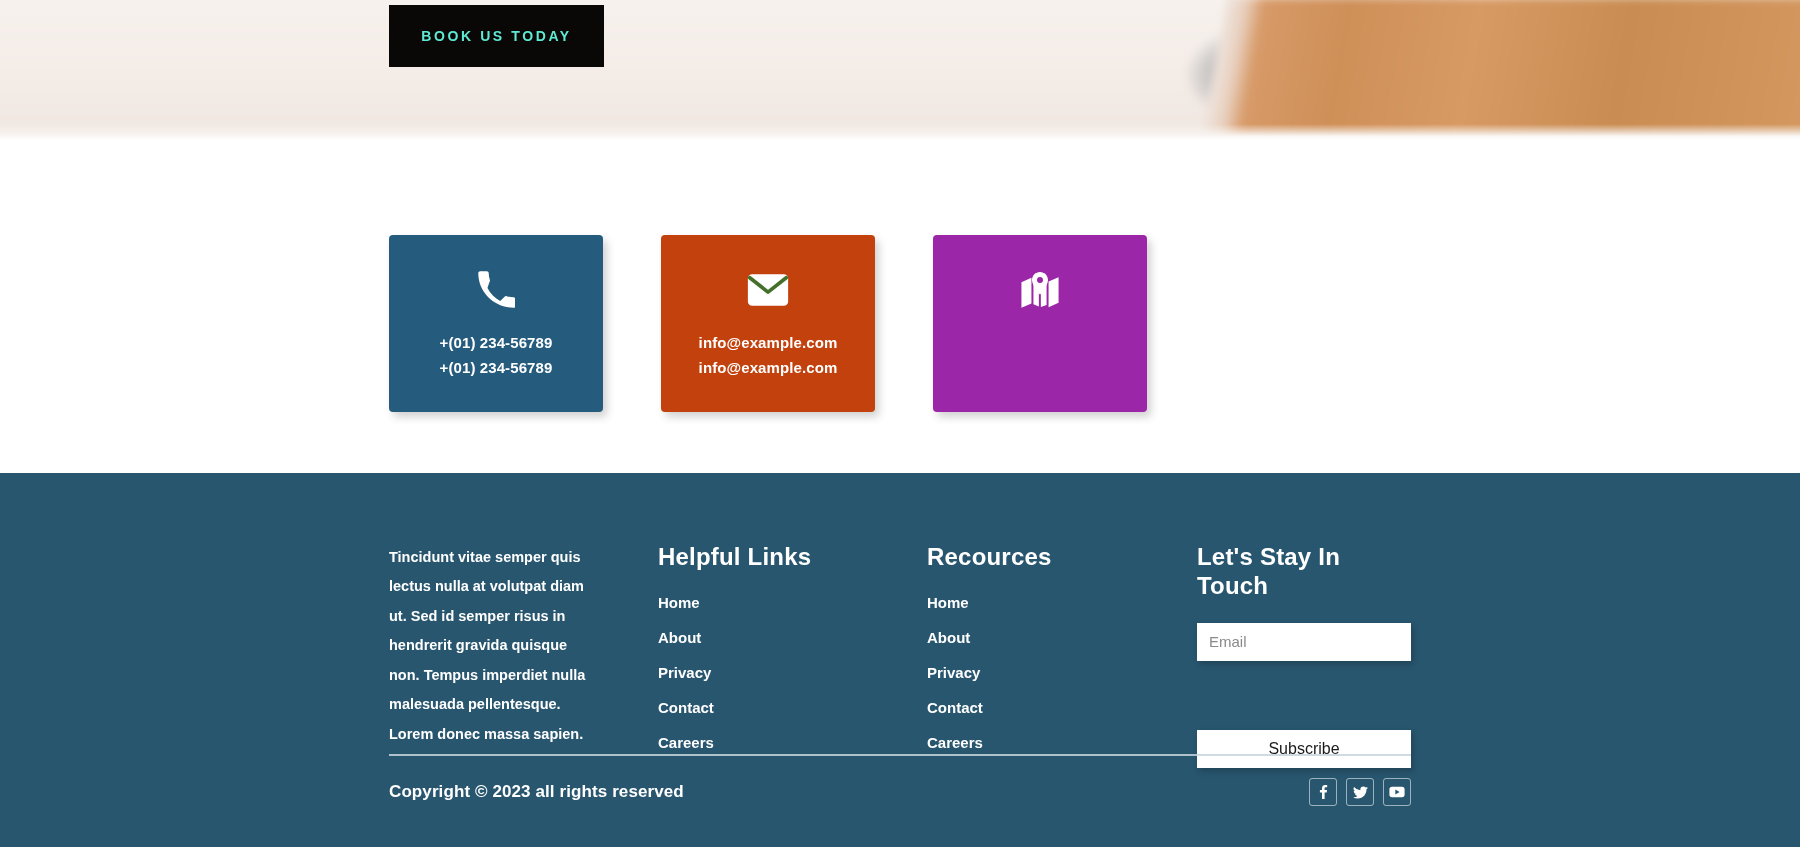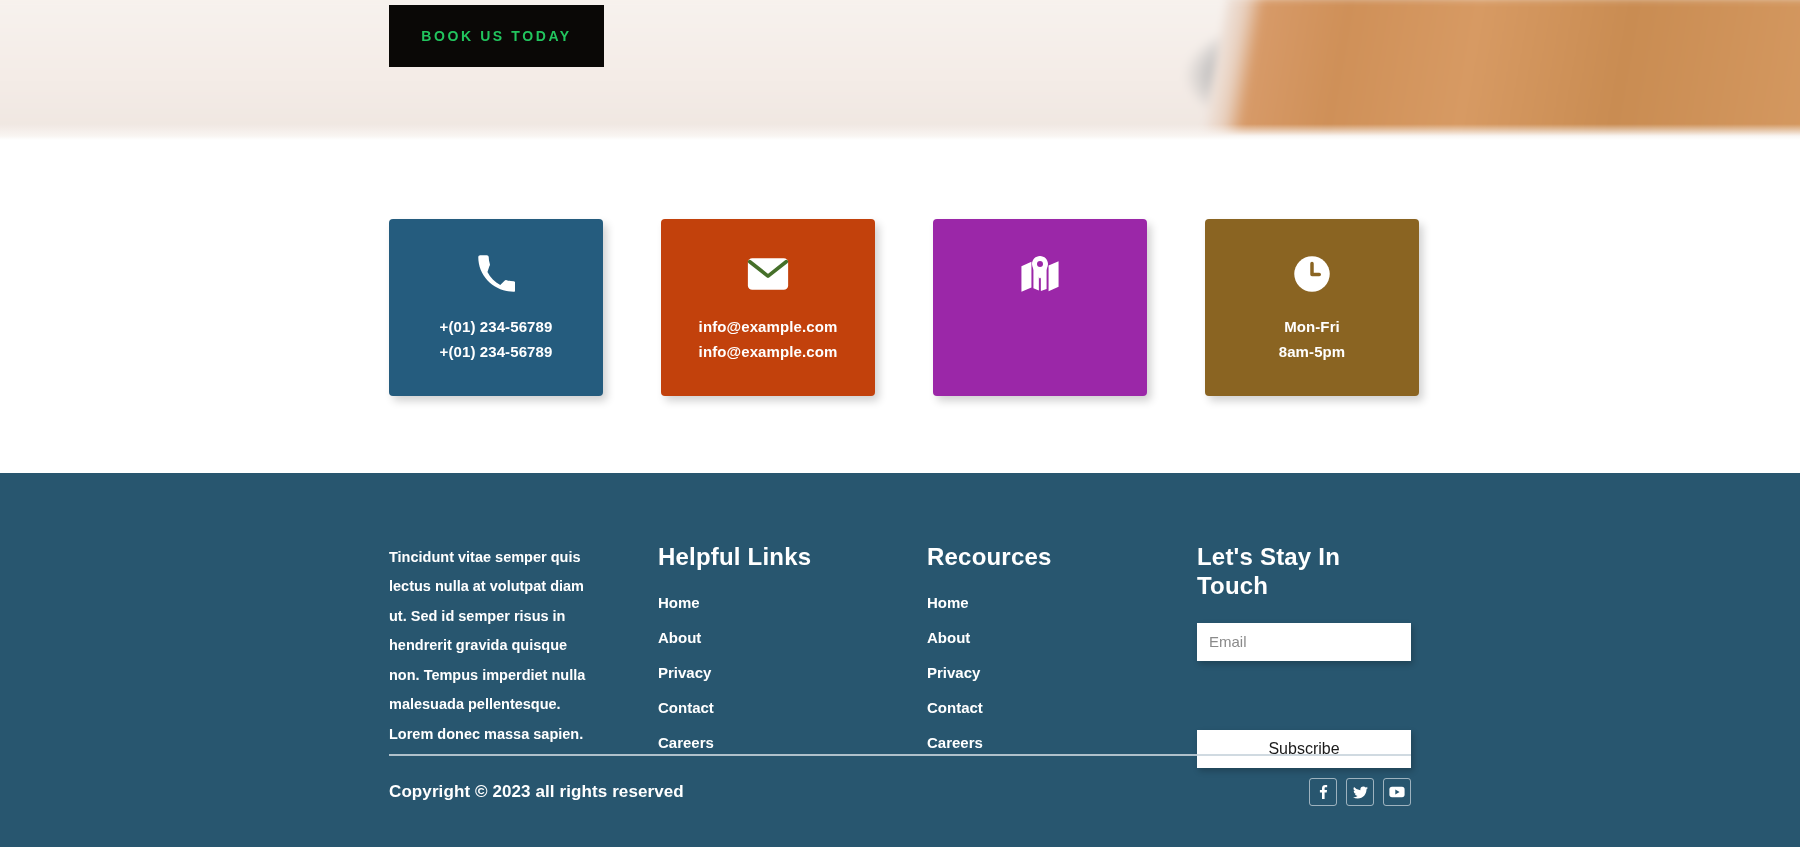--- a/index.html
+++ b/index.html
@@ -49,21 +49,21 @@
     background: linear-gradient(180deg, rgba(250,246,243,0) 0%, #f9f5f2 75%, #ffffff 100%);
   }
 
   .book-btn {
     position: absolute;
     left: 389px;
     top: 5px;
     width: 215px;
     height: 62px;
     background: #0a0806;
-    color: #22c55e;
+    color: #5eead4;
     border: none;
     font-family: "Liberation Sans", sans-serif;
     font-size: 14px;
     font-weight: 700;
     letter-spacing: 2.6px;
     cursor: pointer;
     display: flex;
     align-items: center;
     justify-content: center;
   }
@@ -86,20 +86,21 @@
     width: 214px;
     height: 177px;
     border-radius: 4px;
     display: flex;
     flex-direction: column;
     align-items: center;
     justify-content: flex-start;
     padding-top: 34px;
     box-shadow: 4px 5px 9px rgba(0,0,0,0.18);
     cursor: pointer;
+    margin-top: 16px;
   }
   .info-card .card-icon {
     height: 42px;
     display: flex;
     align-items: center;
     justify-content: center;
     margin-bottom: 22px;
   }
   .info-card .card-icon svg { display: block; }
   .card-lines {
@@ -276,32 +277,20 @@
             <path d="M1 7.5 L8 4.5 V22.5 L1 25.5 Z"></path>
             <path d="M20 7 L27 4 V22 L20 25 Z"></path>
             <path d="M9.4 5.2 L13.2 6.6 V24.5 L9.4 23 Z"></path>
             <path d="M14.6 7 L18.6 5.5 V23.5 L14.6 24.9 Z"></path>
             <path d="M14 0.4c-3.1 0-5.6 2.5-5.6 5.6 0 4.2 5.6 10.2 5.6 10.2s5.6-6 5.6-10.2c0-3.1-2.5-5.6-5.6-5.6z"></path>
             <circle cx="14" cy="6" r="2.1" fill="#9B27A8"></circle>
           </svg>
         </span>
       </div>
 
-      <div class="info-card" id="card3" style="background: rgb(138, 100, 34);">
-        <span class="card-icon">
-          <svg width="38" height="38" viewBox="0 0 24 24">
-            <circle cx="12" cy="12" r="11.2" fill="#ffffff"></circle>
-            <path d="M12 5.3 V12.3 H16.6" fill="none" stroke="#8A6422" stroke-width="2.2" stroke-linecap="round" stroke-linejoin="round"></path>
-          </svg>
-        </span>
-        <div class="card-lines">
-          <span>Mon-Fri</span>
-          <span>8am-5pm</span>
-        </div>
-      </div>
 
     </div>
   </div>
 
   <div class="footer" style="background: rgb(40, 86, 111);">
     <div class="footer-inner">
 
       <div class="footer-cols">
 
         <div class="fcol-about">

